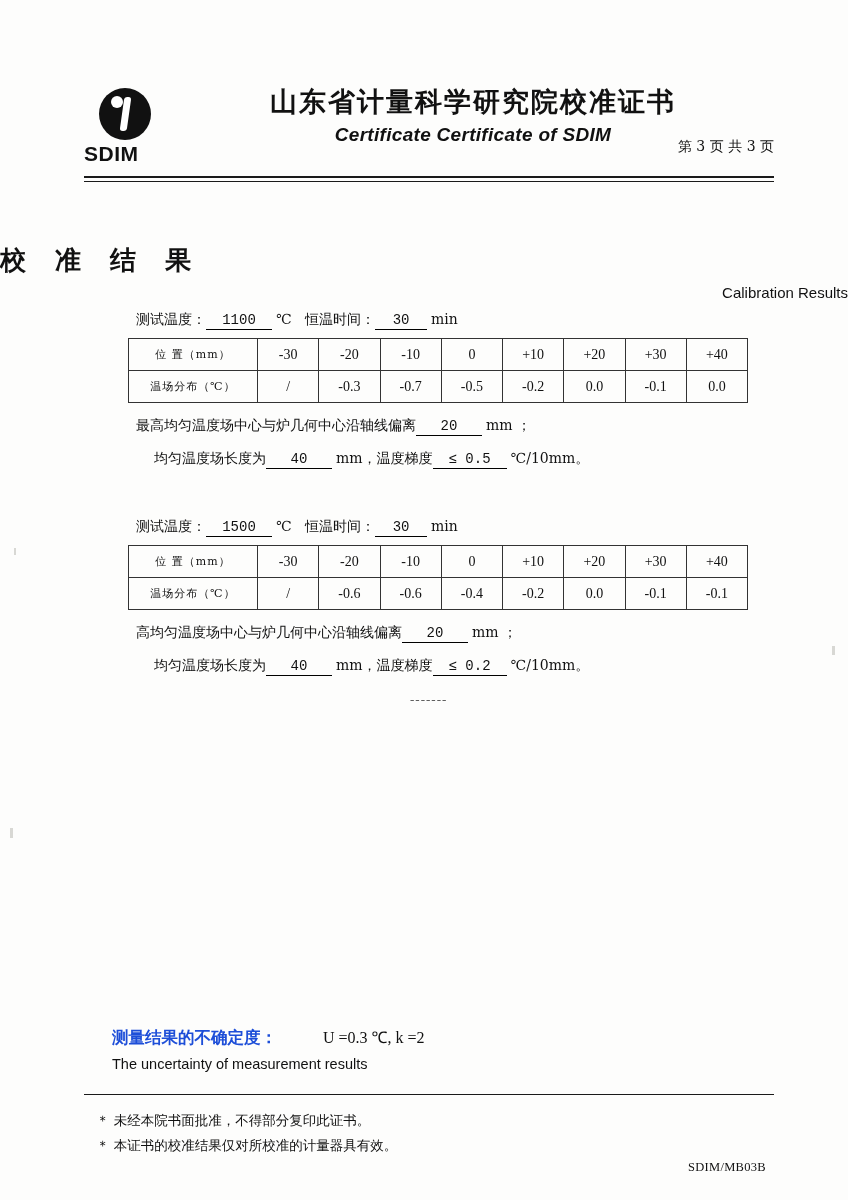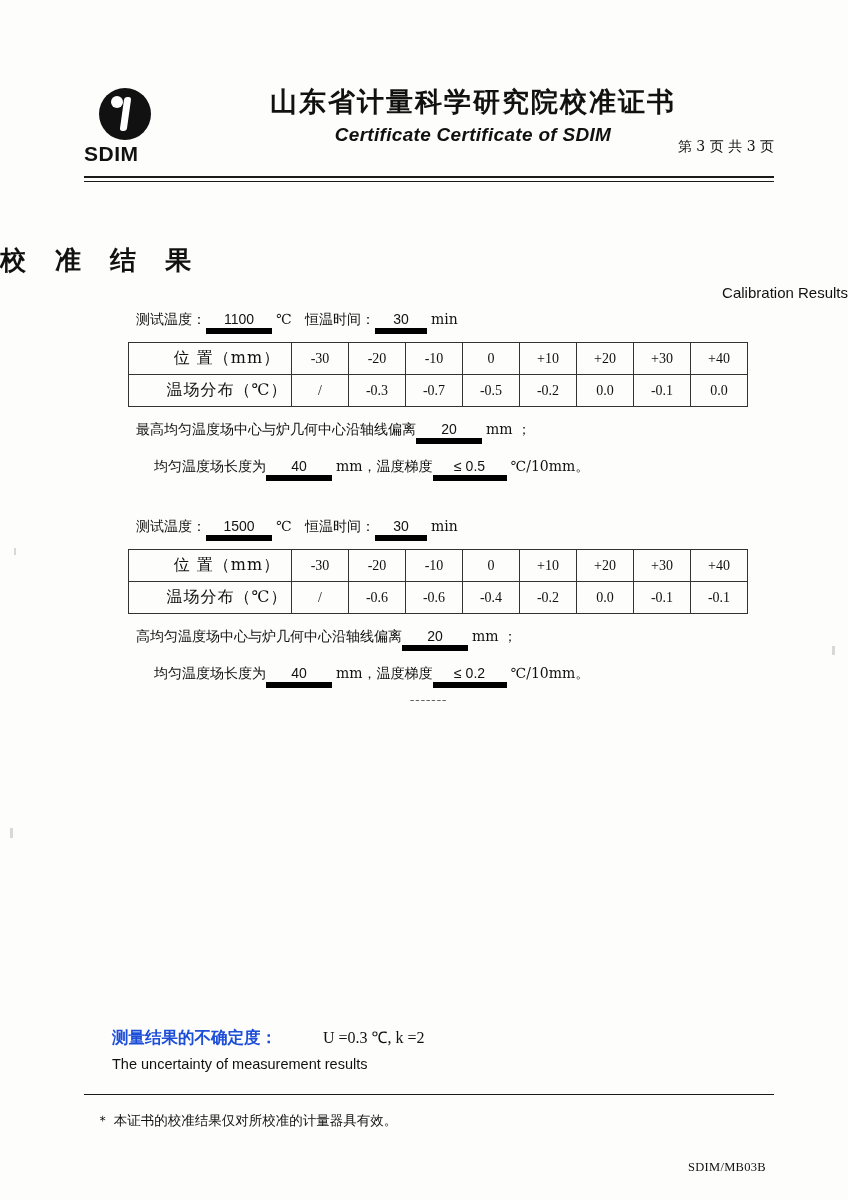--- a/index.html
+++ b/index.html
@@ -189,23 +189,23 @@
     font-family: "DejaVu Serif", serif;
     color: #111;
     margin-left: 8px;
     margin-bottom: 8px;
     white-space: nowrap;
   }
   .fill {
     display: inline-block;
     min-width: 54px;
     text-align: center;
-    border-bottom: 6px solid #000000;
+    border-bottom: 1px solid #000000;
     padding: 0 6px 1px 6px;
-    font-family: Liberation Sans, sans-serif;
+    font-family: Liberation Mono, monospace;
   }
   .fill.narrow { min-width: 40px; }
   .fill.wide { min-width: 62px; }
   .unit { margin-left: 4px; }
 
   table.grid {
     border-collapse: collapse;
     width: 620px;
     table-layout: fixed;
     margin-top: 2px;
@@ -217,23 +217,22 @@
     font-size: 13.5px;
     font-family: "DejaVu Serif", serif;
     color: #111;
     padding: 0;
   }
   table.grid td.head {
     font-size: 13.5px;
   }
   table.grid td.rowlabel {
     width: 128px;
-    font-size: 16px;
+    font-size: 11px;
     letter-spacing: 1px;
-    padding-left: 34px;
   }
   table.grid td.num {
     font-family: "Liberation Serif", serif;
     font-size: 14px;
   }
 
   .note-line {
     font-size: 14px;
     font-family: "DejaVu Serif", serif;
     color: #111;
@@ -426,20 +425,21 @@
   <div class="uncert">
     <div>
       <span class="uncert-cn">测量结果的不确定度：</span><span class="uncert-val">U =0.3 ℃, k =2</span>
     </div>
     <div class="uncert-en">The uncertainty of measurement results</div>
   </div>
 
   <div class="rule-bottom"></div>
 
   <div class="footnotes">
+    <div>＊ 未经本院书面批准，不得部分复印此证书。</div>
     <div>＊ 本证书的校准结果仅对所校准的计量器具有效。</div>
   </div>
 
   <div class="foot-code">SDIM/MB03B</div>
 
   <div class="speck" style="left:10px; top:828px; width:3px; height:10px;"></div>
   <div class="speck" style="left:14px; top:548px; width:2px; height:7px;"></div>
   <div class="speck" style="left:832px; top:646px; width:3px; height:9px;"></div>
 </div>
 

